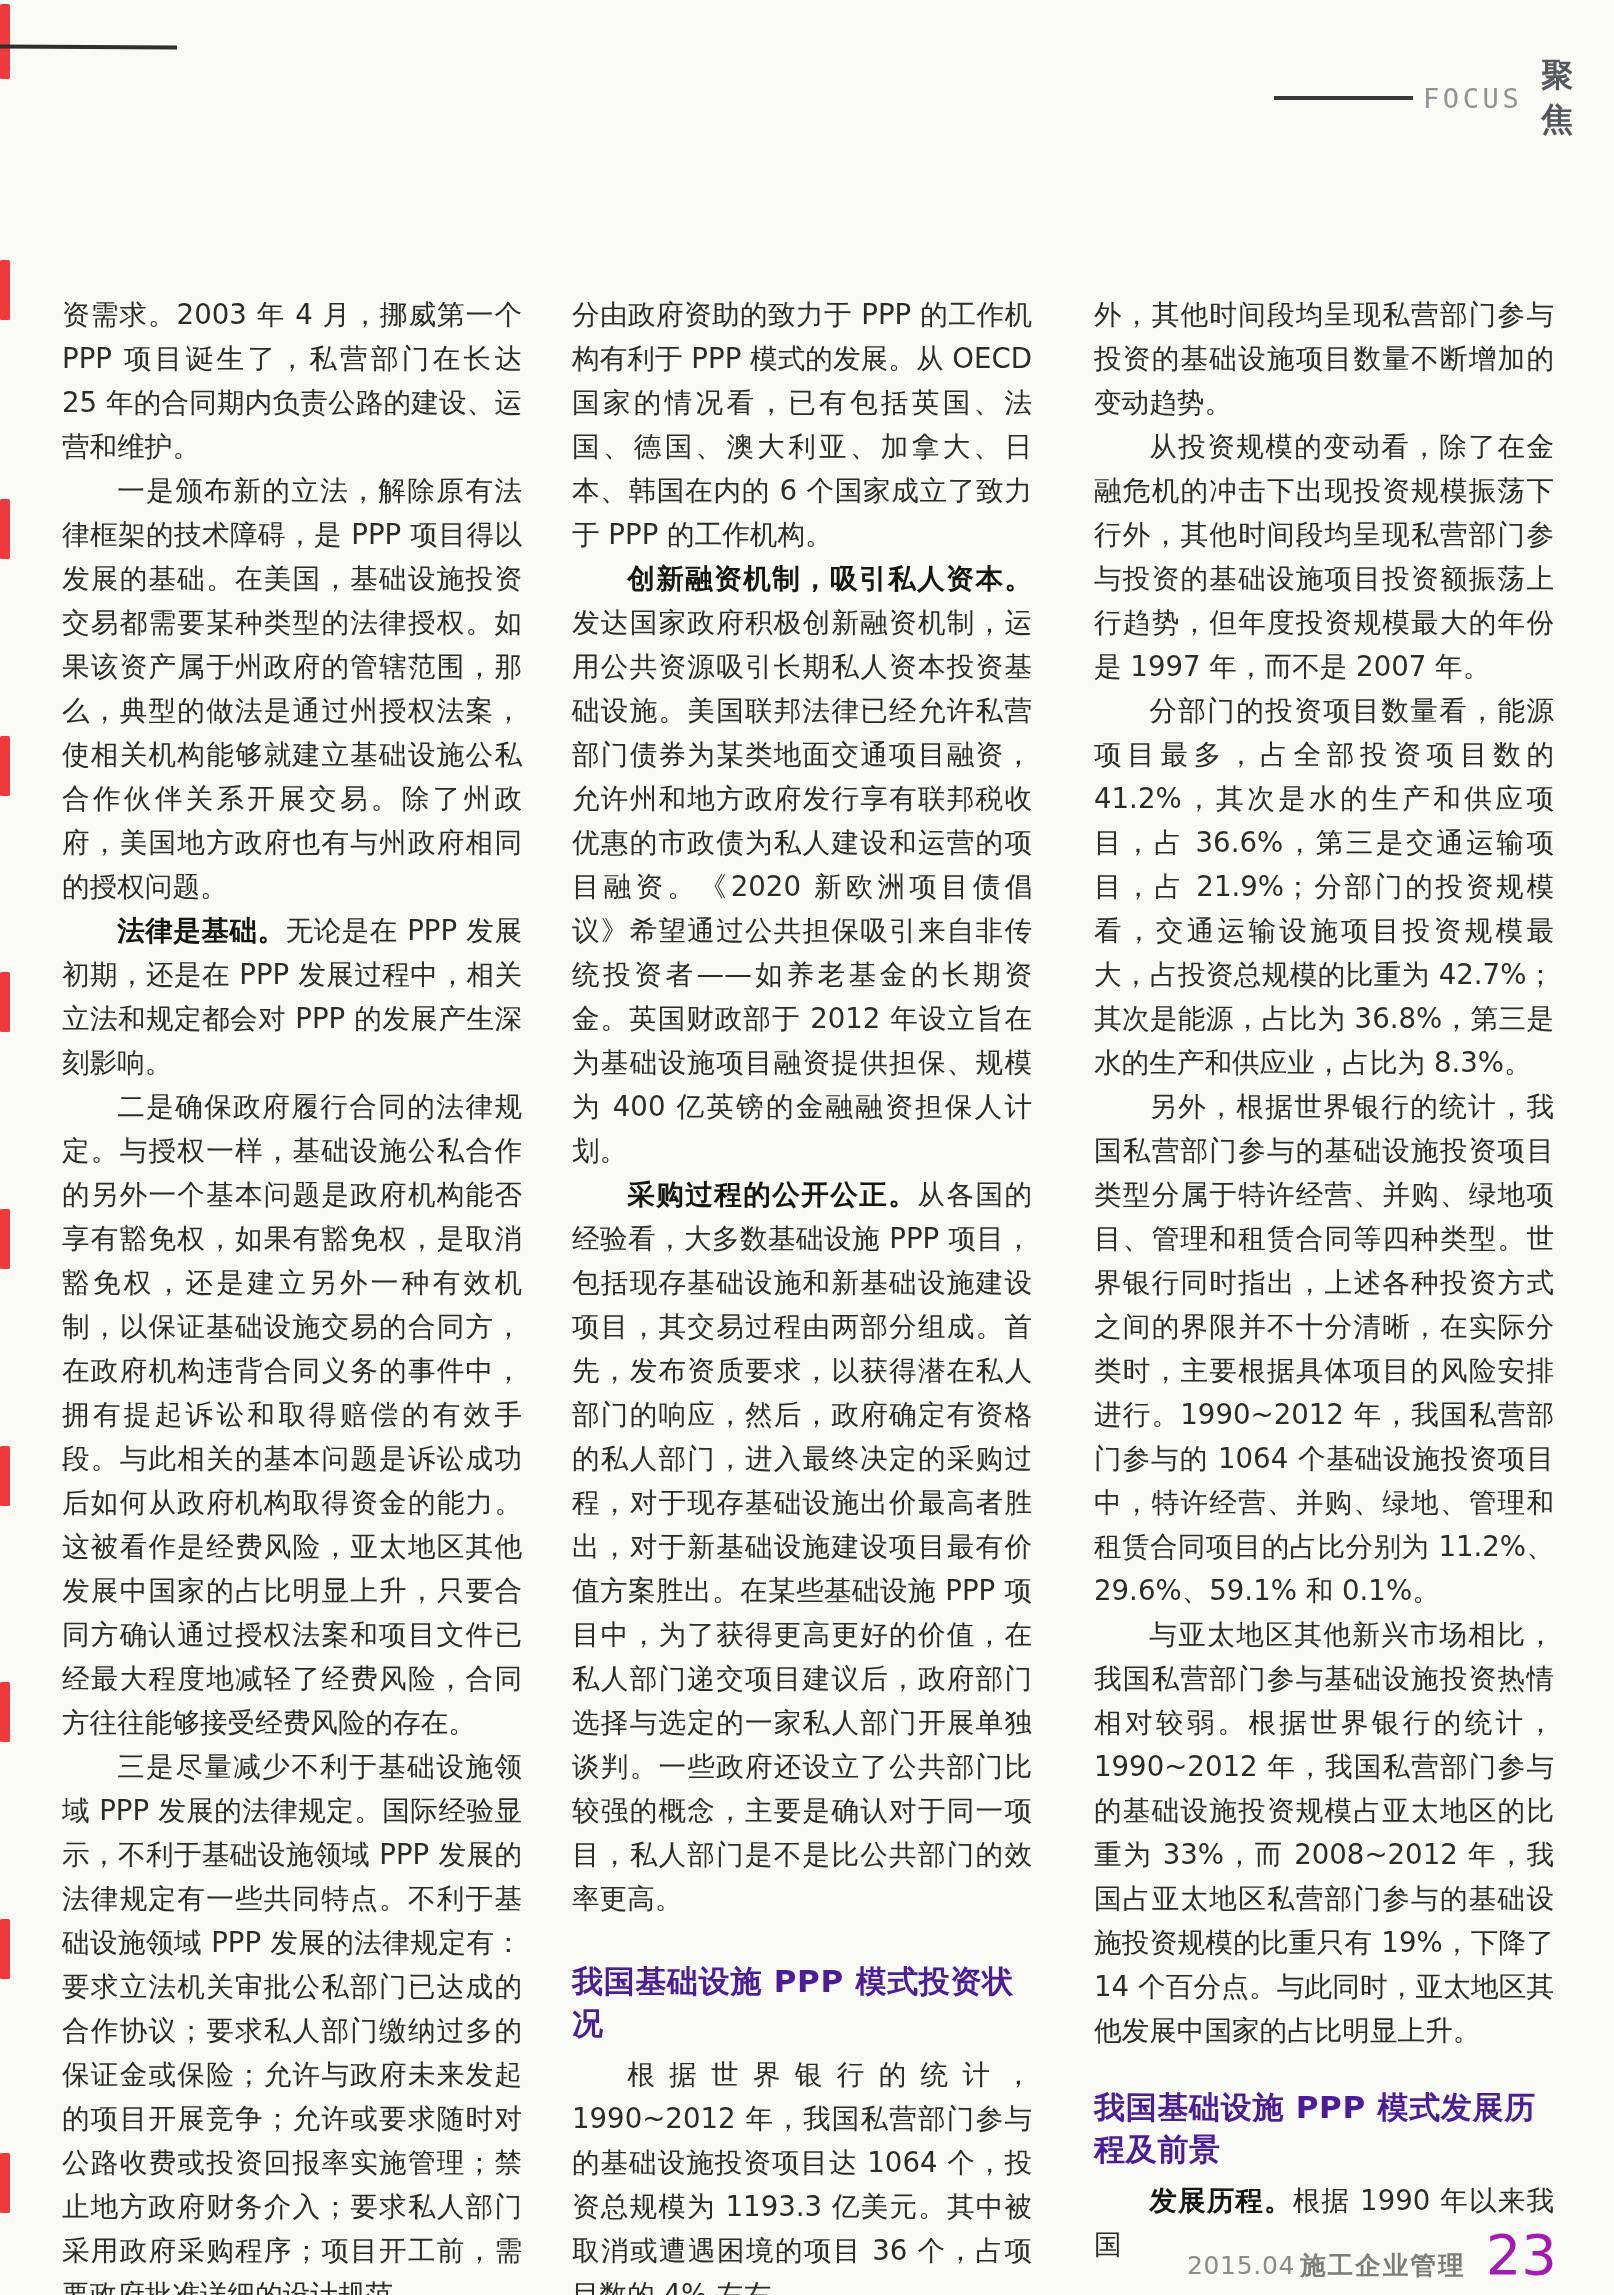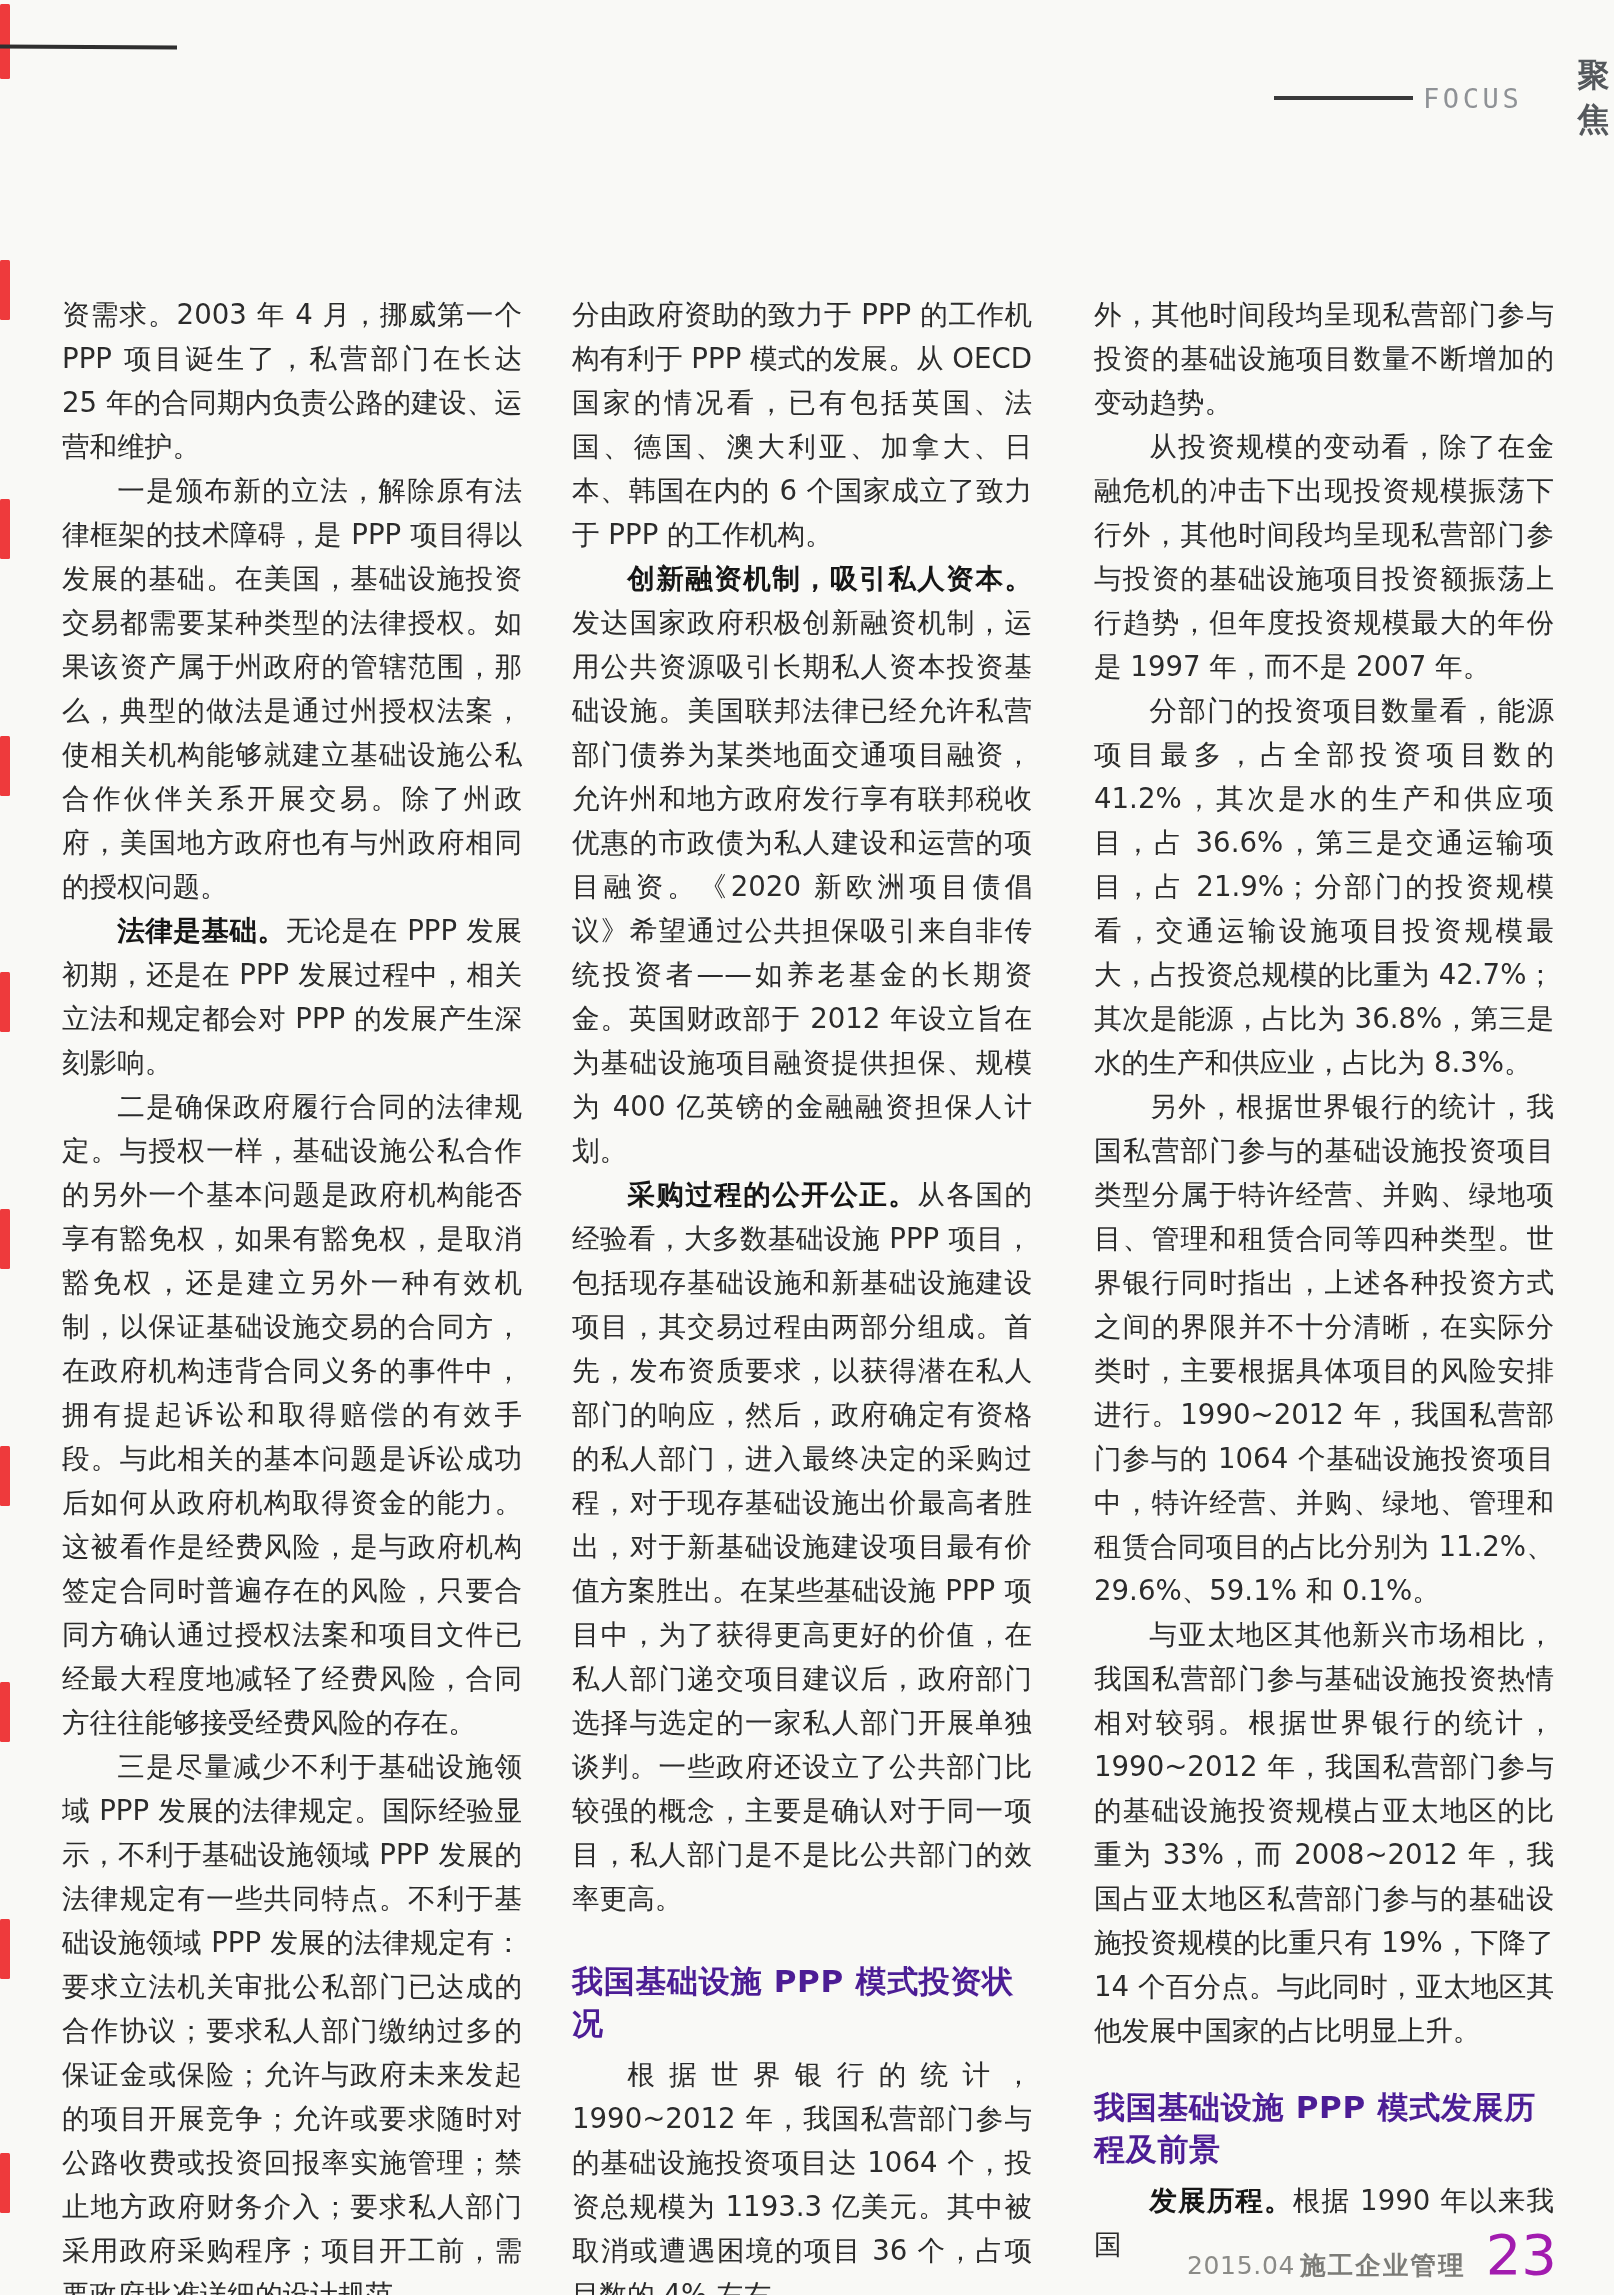--- a/index.html
+++ b/index.html
@@ -21,21 +21,21 @@
     display:flex;align-items:center;
   }
   .header .rule{
     width:139px;height:3.6px;background:#3a3a3a;margin-right:10.2px;
   }
   .header .focus-en{
     font-family:"DejaVu Sans Mono","Liberation Mono",monospace;
     font-size:27px;font-weight:normal;color:#8f9296;letter-spacing:3.6px;
   }
   .header .focus-zh{
-    font-size:32px;font-weight:bold;color:#54585c;margin-left:19px;letter-spacing:4.4px;text-align:right;
+    font-size:32px;font-weight:bold;color:#54585c;margin-left:19px;letter-spacing:4.4px;
   }
   
   .col{
     position:absolute;top:293px;width:460px;
     font-size:27.6px;line-height:44px;
     text-align:justify;
     color:#2b2b2b;
   }
   .col p{margin:0;}
   .ind{text-indent:2em;}
@@ -77,21 +77,21 @@
 <div class="header">
   <div class="rule"></div>
   <span class="focus-en">FOCUS</span>
   <span class="focus-zh">聚焦</span>
 </div>
 
 <div class="col" style="left:62px">
   <p class="para"><span>资需求。2003 年 4 月，挪威第一个 PPP 项目诞生了，私营部门在长达 25 年的合同期内负责公路的建设、运营和维护。</span></p>
   <p class="para ind"><span>一是颁布新的立法，解除原有法律框架的技术障碍，是 PPP 项目得以发展的基础。在美国，基础设施投资交易都需要某种类型的法律授权。如果该资产属于州政府的管辖范围，那么，典型的做法是通过州授权法案，使相关机构能够就建立基础设施公私合作伙伴关系开展交易。除了州政府，美国地方政府也有与州政府相同的授权问题。</span></p>
   <p class="para ind"><strong class="lead">法律是基础。</strong><span>无论是在 PPP 发展初期，还是在 PPP 发展过程中，相关立法和规定都会对 PPP 的发展产生深刻影响。</span></p>
-  <p class="para ind"><span>二是确保政府履行合同的法律规定。与授权一样，基础设施公私合作的另外一个基本问题是政府机构能否享有豁免权，如果有豁免权，是取消豁免权，还是建立另外一种有效机制，以保证基础设施交易的合同方，在政府机构违背合同义务的事件中，拥有提起诉讼和取得赔偿的有效手段。与此相关的基本问题是诉讼成功后如何从政府机构取得资金的能力。这被看作是经费风险，是与政府机构签定合同时普遍存在的风险，只要合同方确认通过授权法案和项目文件已经最大程度地减轻了经费风险，合同方往往能够接受经费风险的存在。</span></p>
+  <p class="para ind"><span>二是确保政府履行合同的法律规定。与授权一样，基础设施公私合作的另外一个基本问题是政府机构能否享有豁免权，如果有豁免权，是取消豁免权，还是建立另外一种有效机制，以保证基础设施交易的合同方，在政府机构违背合同义务的事件中，拥有提起诉讼和取得赔偿的有效手段。与此相关的基本问题是诉讼成功后如何从政府机构取得资金的能力。这被看作是经费风险，亚太地区其他发展中国家的占比明显上升，只要合同方确认通过授权法案和项目文件已经最大程度地减轻了经费风险，合同方往往能够接受经费风险的存在。</span></p>
   <p class="para ind"><span>三是尽量减少不利于基础设施领域 PPP 发展的法律规定。国际经验显示，不利于基础设施领域 PPP 发展的法律规定有一些共同特点。不利于基础设施领域 PPP 发展的法律规定有：要求立法机关审批公私部门已达成的合作协议；要求私人部门缴纳过多的保证金或保险；允许与政府未来发起的项目开展竞争；允许或要求随时对公路收费或投资回报率实施管理；禁止地方政府财务介入；要求私人部门采用政府采购程序；项目开工前，需要政府批准详细的设计规范。</span></p>
 
 </div>
 
 <div class="col" style="left:572px">
   <p class="para"><span>分由政府资助的致力于 PPP 的工作机构有利于 PPP 模式的发展。从 OECD 国家的情况看，已有包括英国、法国、德国、澳大利亚、加拿大、日本、韩国在内的 6 个国家成立了致力于 PPP 的工作机构。</span></p>
   <p class="para ind"><strong class="lead">创新融资机制，吸引私人资本。</strong><span>发达国家政府积极创新融资机制，运用公共资源吸引长期私人资本投资基础设施。美国联邦法律已经允许私营部门债券为某类地面交通项目融资，允许州和地方政府发行享有联邦税收优惠的市政债为私人建设和运营的项目融资。《2020 新欧洲项目债倡议》希望通过公共担保吸引来自非传统投资者——如养老基金的长期资金。英国财政部于 2012 年设立旨在为基础设施项目融资提供担保、规模为 400 亿英镑的金融融资担保人计划。</span></p>
   <p class="para ind"><strong class="lead">采购过程的公开公正。</strong><span>从各国的经验看，大多数基础设施 PPP 项目，包括现存基础设施和新基础设施建设项目，其交易过程由两部分组成。首先，发布资质要求，以获得潜在私人部门的响应，然后，政府确定有资格的私人部门，进入最终决定的采购过程，对于现存基础设施出价最高者胜出，对于新基础设施建设项目最有价值方案胜出。在某些基础设施 PPP 项目中，为了获得更高更好的价值，在私人部门递交项目建议后，政府部门选择与选定的一家私人部门开展单独谈判。一些政府还设立了公共部门比较强的概念，主要是确认对于同一项目，私人部门是不是比公共部门的效率更高。</span></p>
   <h2 class="sec">我国基础设施 PPP 模式投资状况</h2>
   <p class="para ind"><span>根据世界银行的统计，1990~2012 年，我国私营部门参与的基础设施投资项目达 1064 个，投资总规模为 1193.3 亿美元。其中被取消或遭遇困境的项目 36 个，占项目数的 4% 左右。</span></p>

